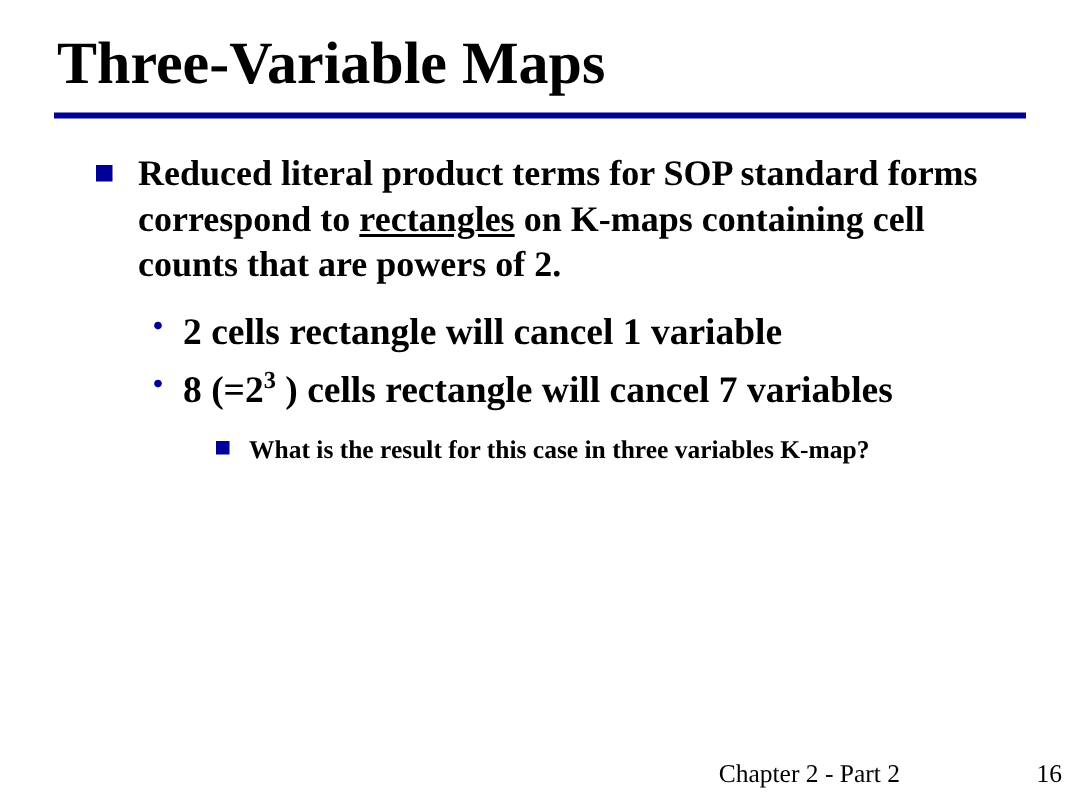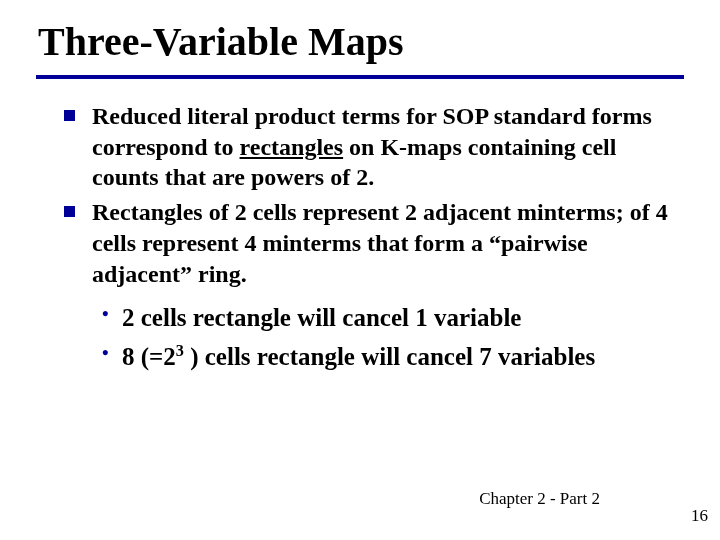--- a/index.html
+++ b/index.html
@@ -94,51 +94,53 @@
     position: absolute;
     bottom: 14px;
     left: 0;
     width: 720px;
     font-size: 17px;
     font-family: "Times New Roman", Times, serif;
   }
   .footer-center {
     position: absolute;
     right: 120px;
-    bottom: 17px;
+    bottom: 0;
   }
   .footer-right {
     position: absolute;
     right: 12px;
     bottom: 0;
   }
 </style>
 </head>
 <body>
 
 <div class="slide">
   <h1 class="title">Three-Variable Maps</h1>
   <hr class="rule">
 
   <ul class="bullets-main">
     <li>
       <span>Reduced literal product terms for SOP standard forms correspond to </span><span class="underline">rectangles</span><span> on K-maps containing cell counts that are powers of 2.</span>
     </li>
-    <li>
-      <span>Rectangles of 2 cells represent 2 adjacent minterms; of 4 cells represent 4 minterms that form a “pairwise adjacent” ring.</span>
-    </li>
   </ul>
 
   <ul class="bullets-sub">
     <li>
       <span>2 cells rectangle will cancel 1 variable</span>
     </li>
     <li>
       <span>8 (=2</span><sup>3</sup><span> ) cells rectangle will cancel 7 variables</span>
     </li>
   </ul>
 
+  <ul class="bullets-sub2">
+    <li>
+      <span>What is the result for this case in three variables K-map?</span>
+    </li>
+  </ul>
 </div>
 
 <div class="footer">
   <span class="footer-center">Chapter 2 - Part 2</span>
   <span class="footer-right">16</span>
 </div>
 
 </body></html>

